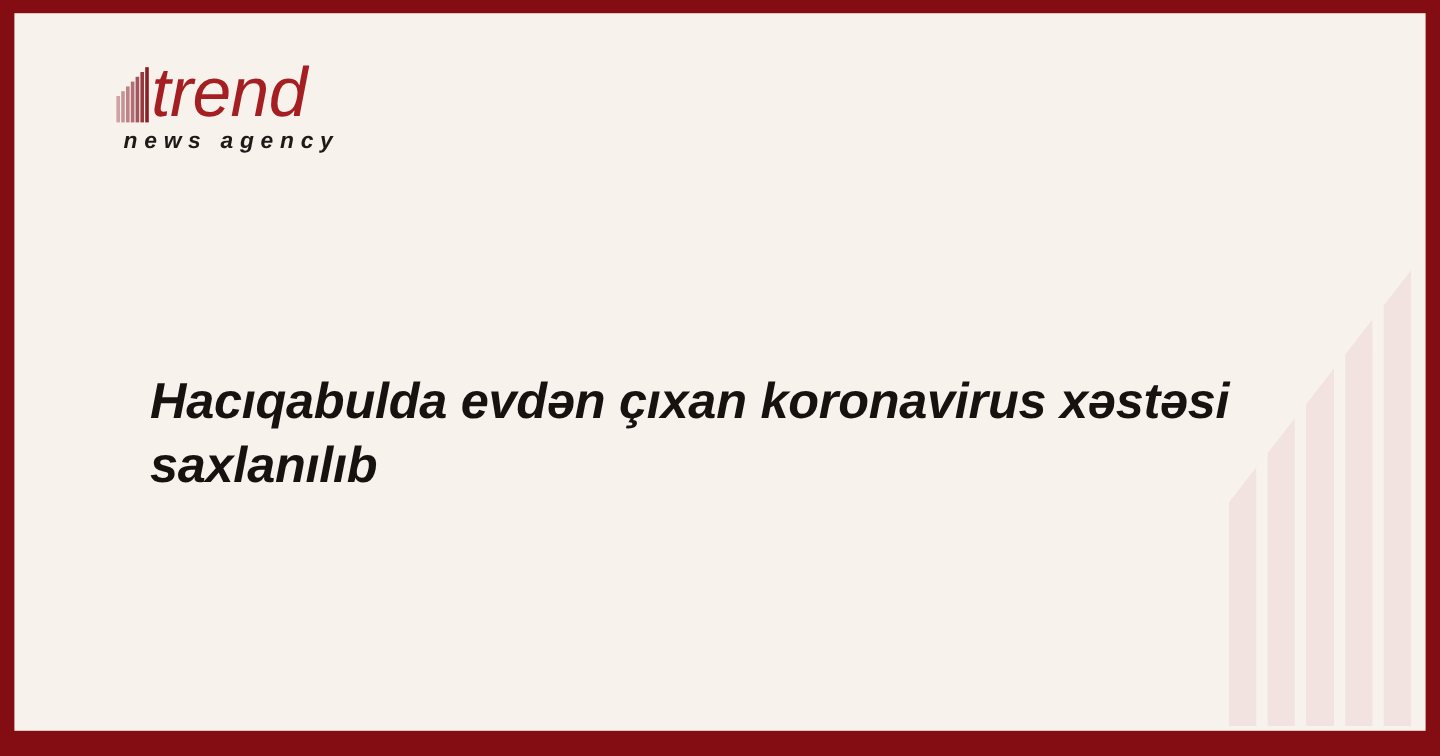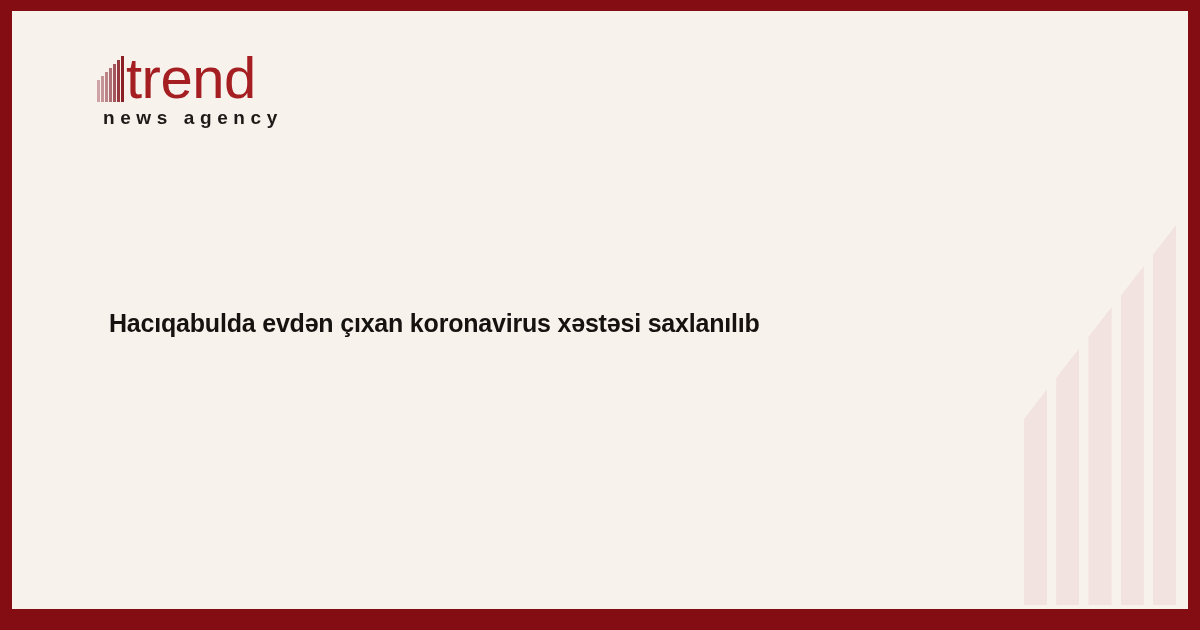--- a/index.html
+++ b/index.html
@@ -16,20 +16,21 @@
     background:#840d13;
   }
 
   
   .card {
     position:relative;
     width:1200px;
     height:630px;
     background:#840d13;
     padding:11px 12px 21px 12px;
+    font-style:italic;
   }
 
   .canvas {
     position:relative;
     width:100%;
     height:100%;
     background:#f7f2ec;
     overflow:hidden;
   }
 
@@ -97,25 +98,25 @@
     font-family:"Liberation Sans", sans-serif;
     font-size:19px;
     font-weight:700;
     color:#1d1a18;
     letter-spacing:5.6px;
   }
 
   
   .headline {
     position:absolute;
-    left:97px;
+    left:113px;
     top:296px;
     width:1010px;
     font-family:"Liberation Sans", sans-serif;
-    font-size:25px;
+    font-size:42px;
     line-height:1.28;
     font-weight:600;
     color:#15120f;
     letter-spacing:-0.2px;
   }
 </style>
 </head>
 <body>
 
 <div class="card">

